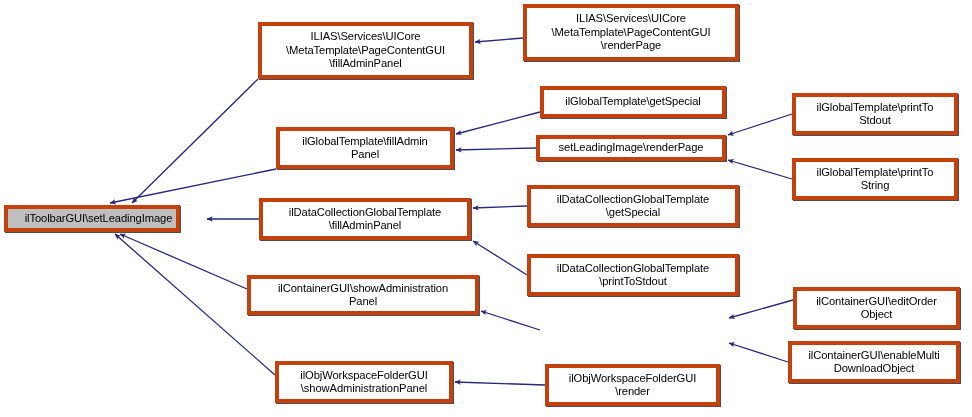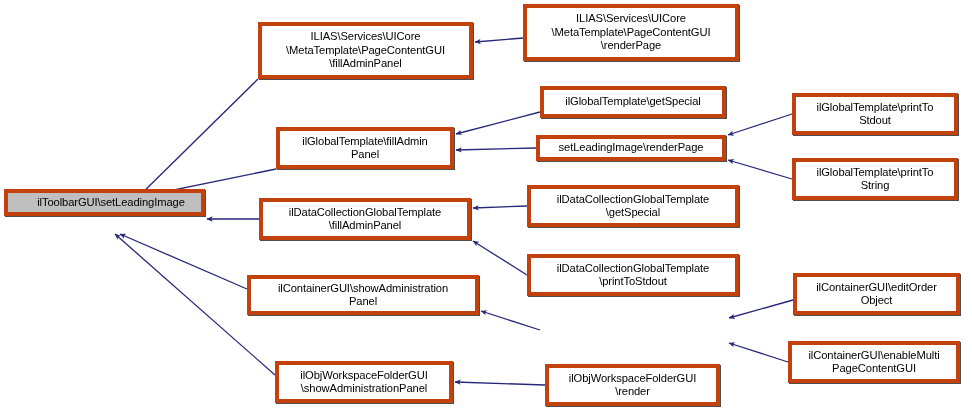--- a/index.html
+++ b/index.html
@@ -68,21 +68,21 @@
       <line x1="259" y1="219" x2="207" y2="219" stroke="#27277a" stroke-width="1.3" marker-end="url(#ah)"></line>
       <line x1="527" y1="206" x2="473" y2="208" stroke="#27277a" stroke-width="1.3" marker-end="url(#ah)"></line>
       <line x1="527" y1="275" x2="473" y2="241" stroke="#27277a" stroke-width="1.3" marker-end="url(#ah)"></line>
       <line x1="247" y1="289" x2="120" y2="234" stroke="#27277a" stroke-width="1.3" marker-end="url(#ah)"></line>
       <line x1="540" y1="330" x2="481" y2="311" stroke="#27277a" stroke-width="1.3" marker-end="url(#ah)"></line>
       <line x1="793" y1="300" x2="729" y2="318" stroke="#27277a" stroke-width="1.3" marker-end="url(#ah)"></line>
       <line x1="788" y1="362" x2="729" y2="343" stroke="#27277a" stroke-width="1.3" marker-end="url(#ah)"></line>
       <line x1="275" y1="375" x2="115" y2="234" stroke="#27277a" stroke-width="1.3" marker-end="url(#ah)"></line>
       <line x1="545" y1="385" x2="455" y2="382" stroke="#27277a" stroke-width="1.3" marker-end="url(#ah)"></line>
     </svg>
-<div class="node highlight" style="left: 4px; top: 189px; width: 201px; height: 27px; padding-left: 13px;"><span>ilToolbarGUI\setLeadingImage</span></div>
+<div class="node highlight" style="left: 4px; top: 205px; width: 176px; height: 27px; padding-left: 13px;"><span>ilToolbarGUI\setLeadingImage</span></div>
     <div class="node" style="left: 258px; top: 22px; width: 215px; height: 57px;"><span>ILIAS\Services\UICore
 \MetaTemplate\PageContentGUI
 \fillAdminPanel</span></div>
     <div class="node" style="left: 523px; top: 4px; width: 216px; height: 57px;"><span>ILIAS\Services\UICore
 \MetaTemplate\PageContentGUI
 \renderPage</span></div>
     <div class="node" style="left: 276px; top: 127px; width: 178px; height: 42px;"><span>ilGlobalTemplate\fillAdmin
 Panel</span></div>
     <div class="node" style="left: 540px; top: 86px; width: 186px; height: 32px;"><span>ilGlobalTemplate\getSpecial</span></div>
     <div class="node" style="left: 536px; top: 135px; width: 190px; height: 26px;"><span>setLeadingImage\renderPage</span></div>
@@ -91,21 +91,21 @@
     <div class="node" style="left: 792px; top: 158px; width: 166px; height: 42px;"><span>ilGlobalTemplate\printTo
 String</span></div>
     <div class="node" style="left: 259px; top: 198px; width: 212px; height: 42px;"><span>ilDataCollectionGlobalTemplate
 \fillAdminPanel</span></div>
     <div class="node" style="left: 527px; top: 185px; width: 212px; height: 42px;"><span>ilDataCollectionGlobalTemplate
 \getSpecial</span></div>
     <div class="node" style="left: 527px; top: 254px; width: 212px; height: 42px;"><span>ilDataCollectionGlobalTemplate
 \printToStdout</span></div>
     <div class="node" style="left: 247px; top: 275px; width: 232px; height: 40px;"><span>ilContainerGUI\showAdministration
 Panel</span></div>
-    <div class="node" style="left: 793px; top: 273px; width: 167px; height: 42px; justify-content: center;"><span>ilContainerGUI\editOrder
+    <div class="node" style="left: 793px; top: 287px; width: 167px; height: 42px; justify-content: center;"><span>ilContainerGUI\editOrder
 Object</span></div>
     <div class="node" style="left: 788px; top: 341px; width: 172px; height: 42px;"><span>ilContainerGUI\enableMulti
-PageContentGUI</span></div>
+DownloadObject</span></div>
     <div class="node" style="left: 275px; top: 361px; width: 178px; height: 42px;"><span>ilObjWorkspaceFolderGUI
 \showAdministrationPanel</span></div>
     <div class="node" style="left: 545px; top: 364px; width: 175px; height: 42px;"><span>ilObjWorkspaceFolderGUI
 \render</span></div>
   </div>
 
 </body></html>

